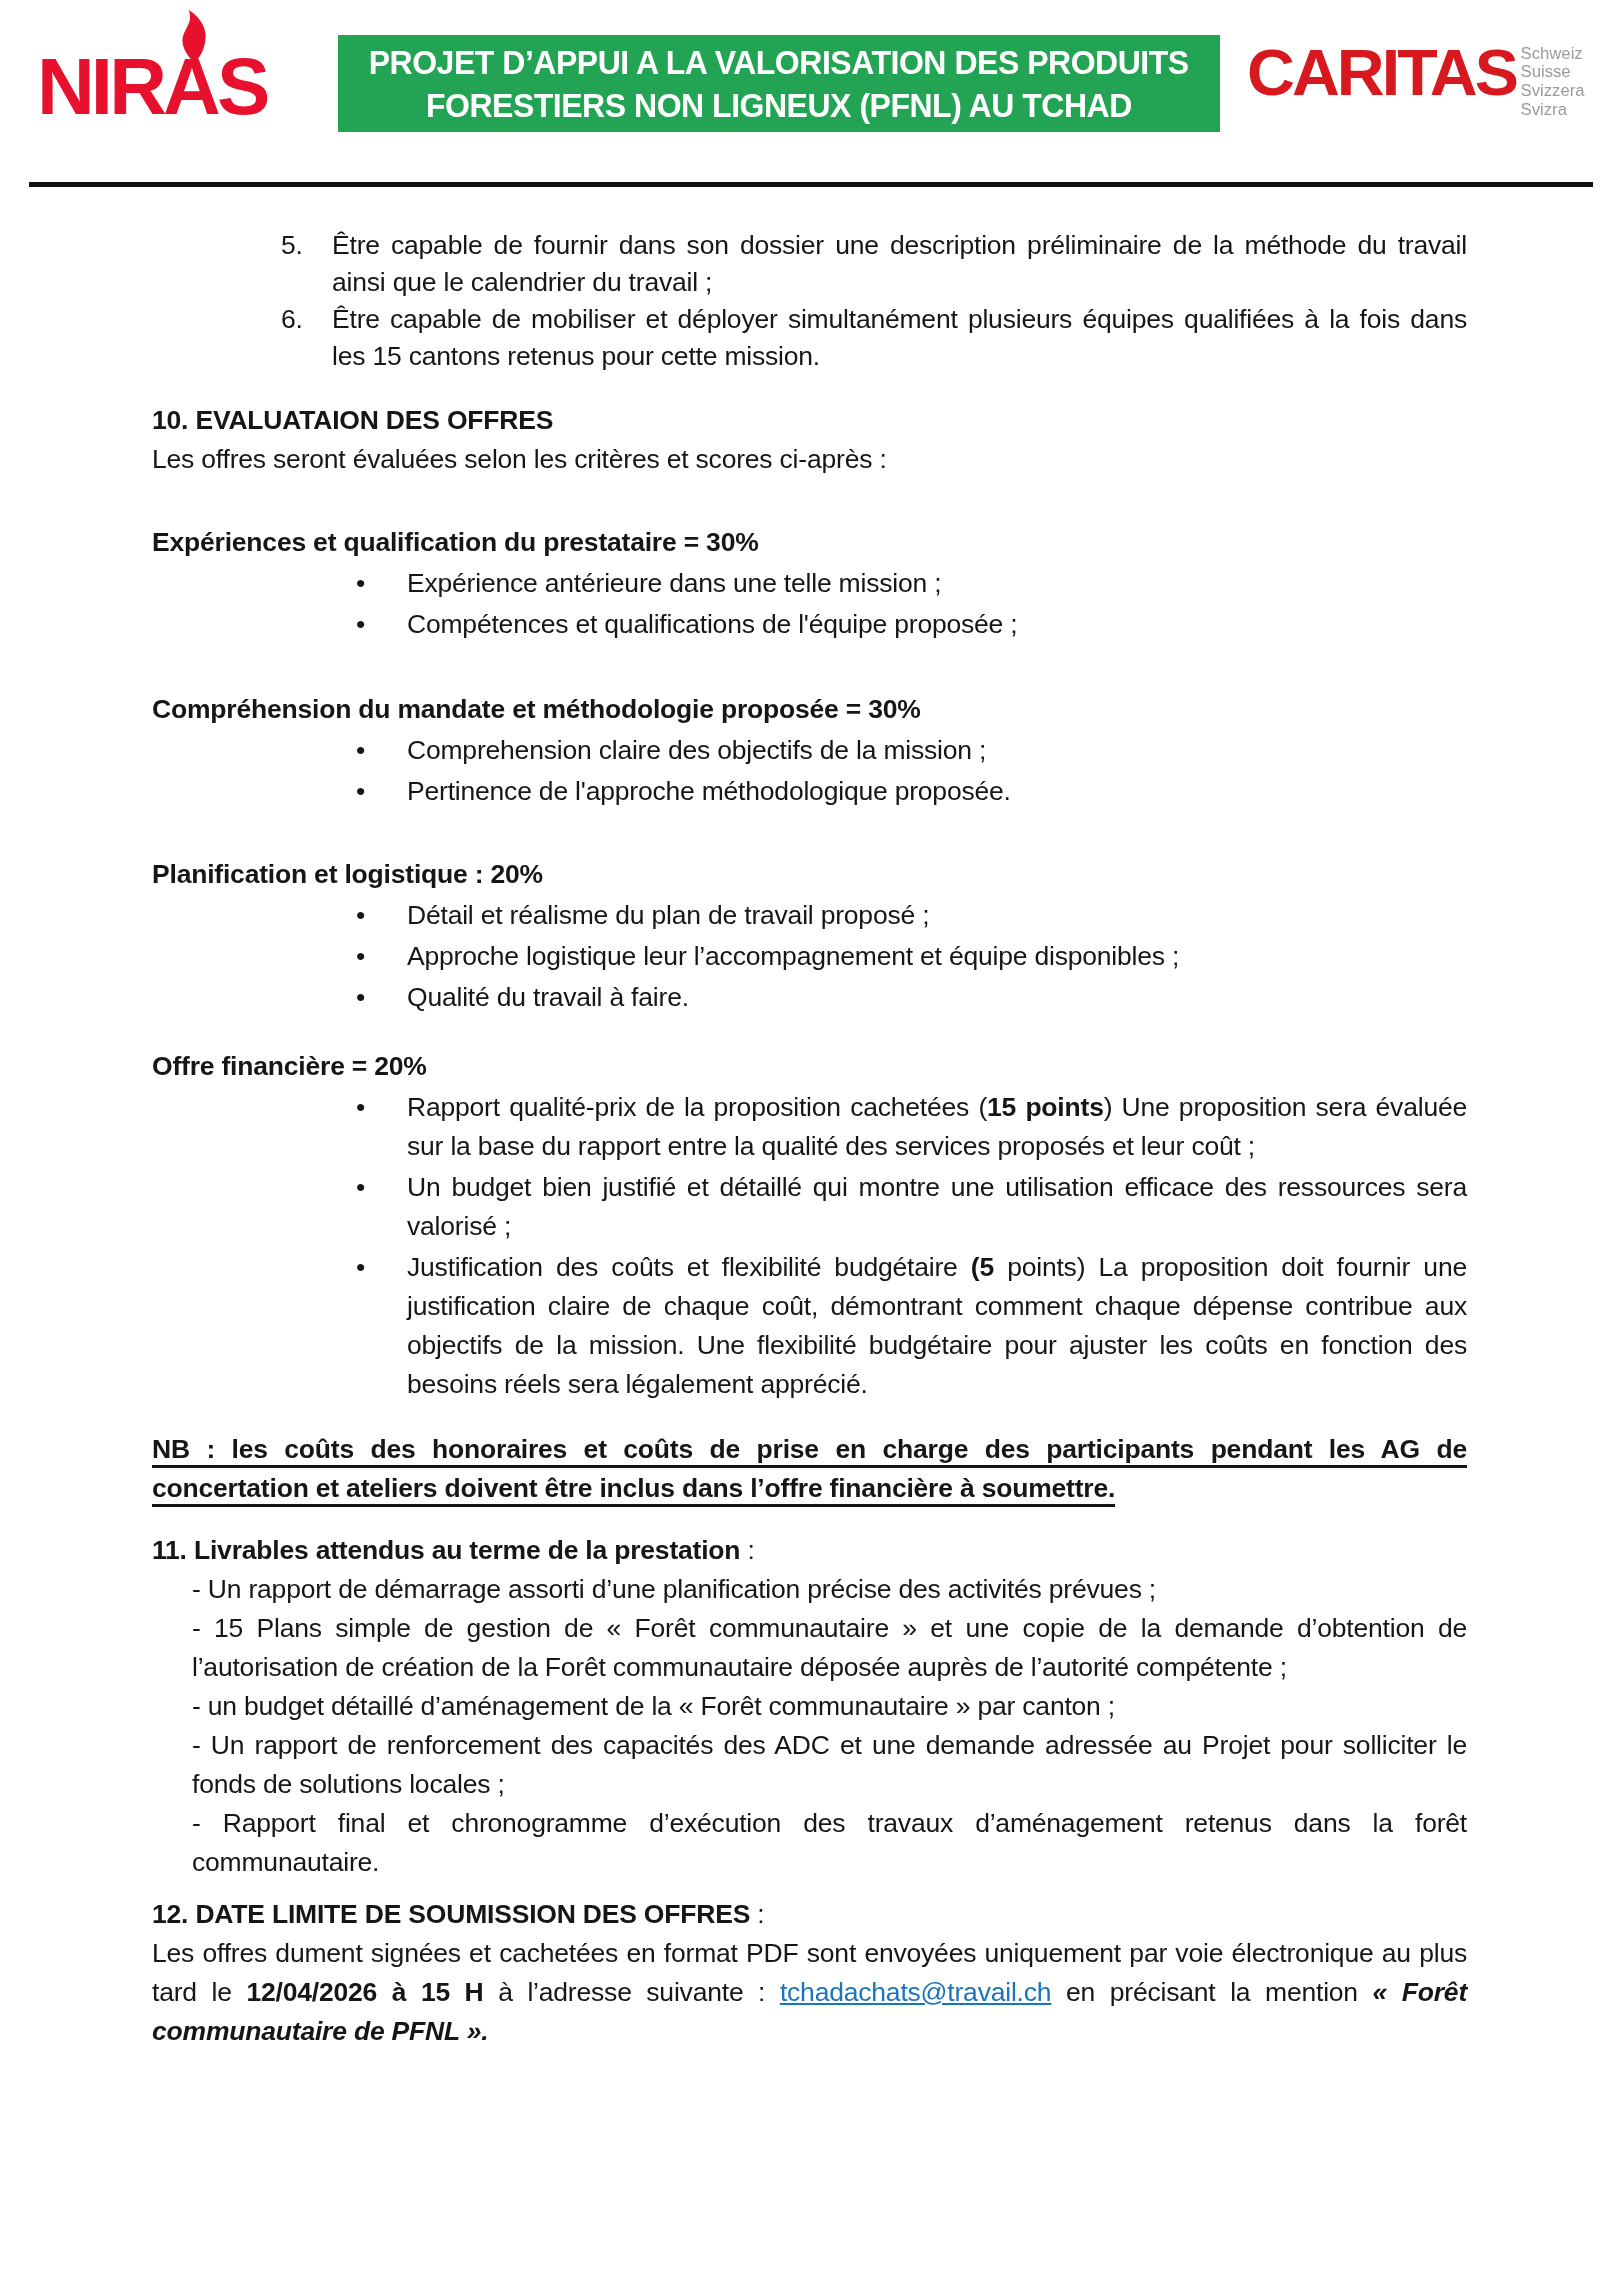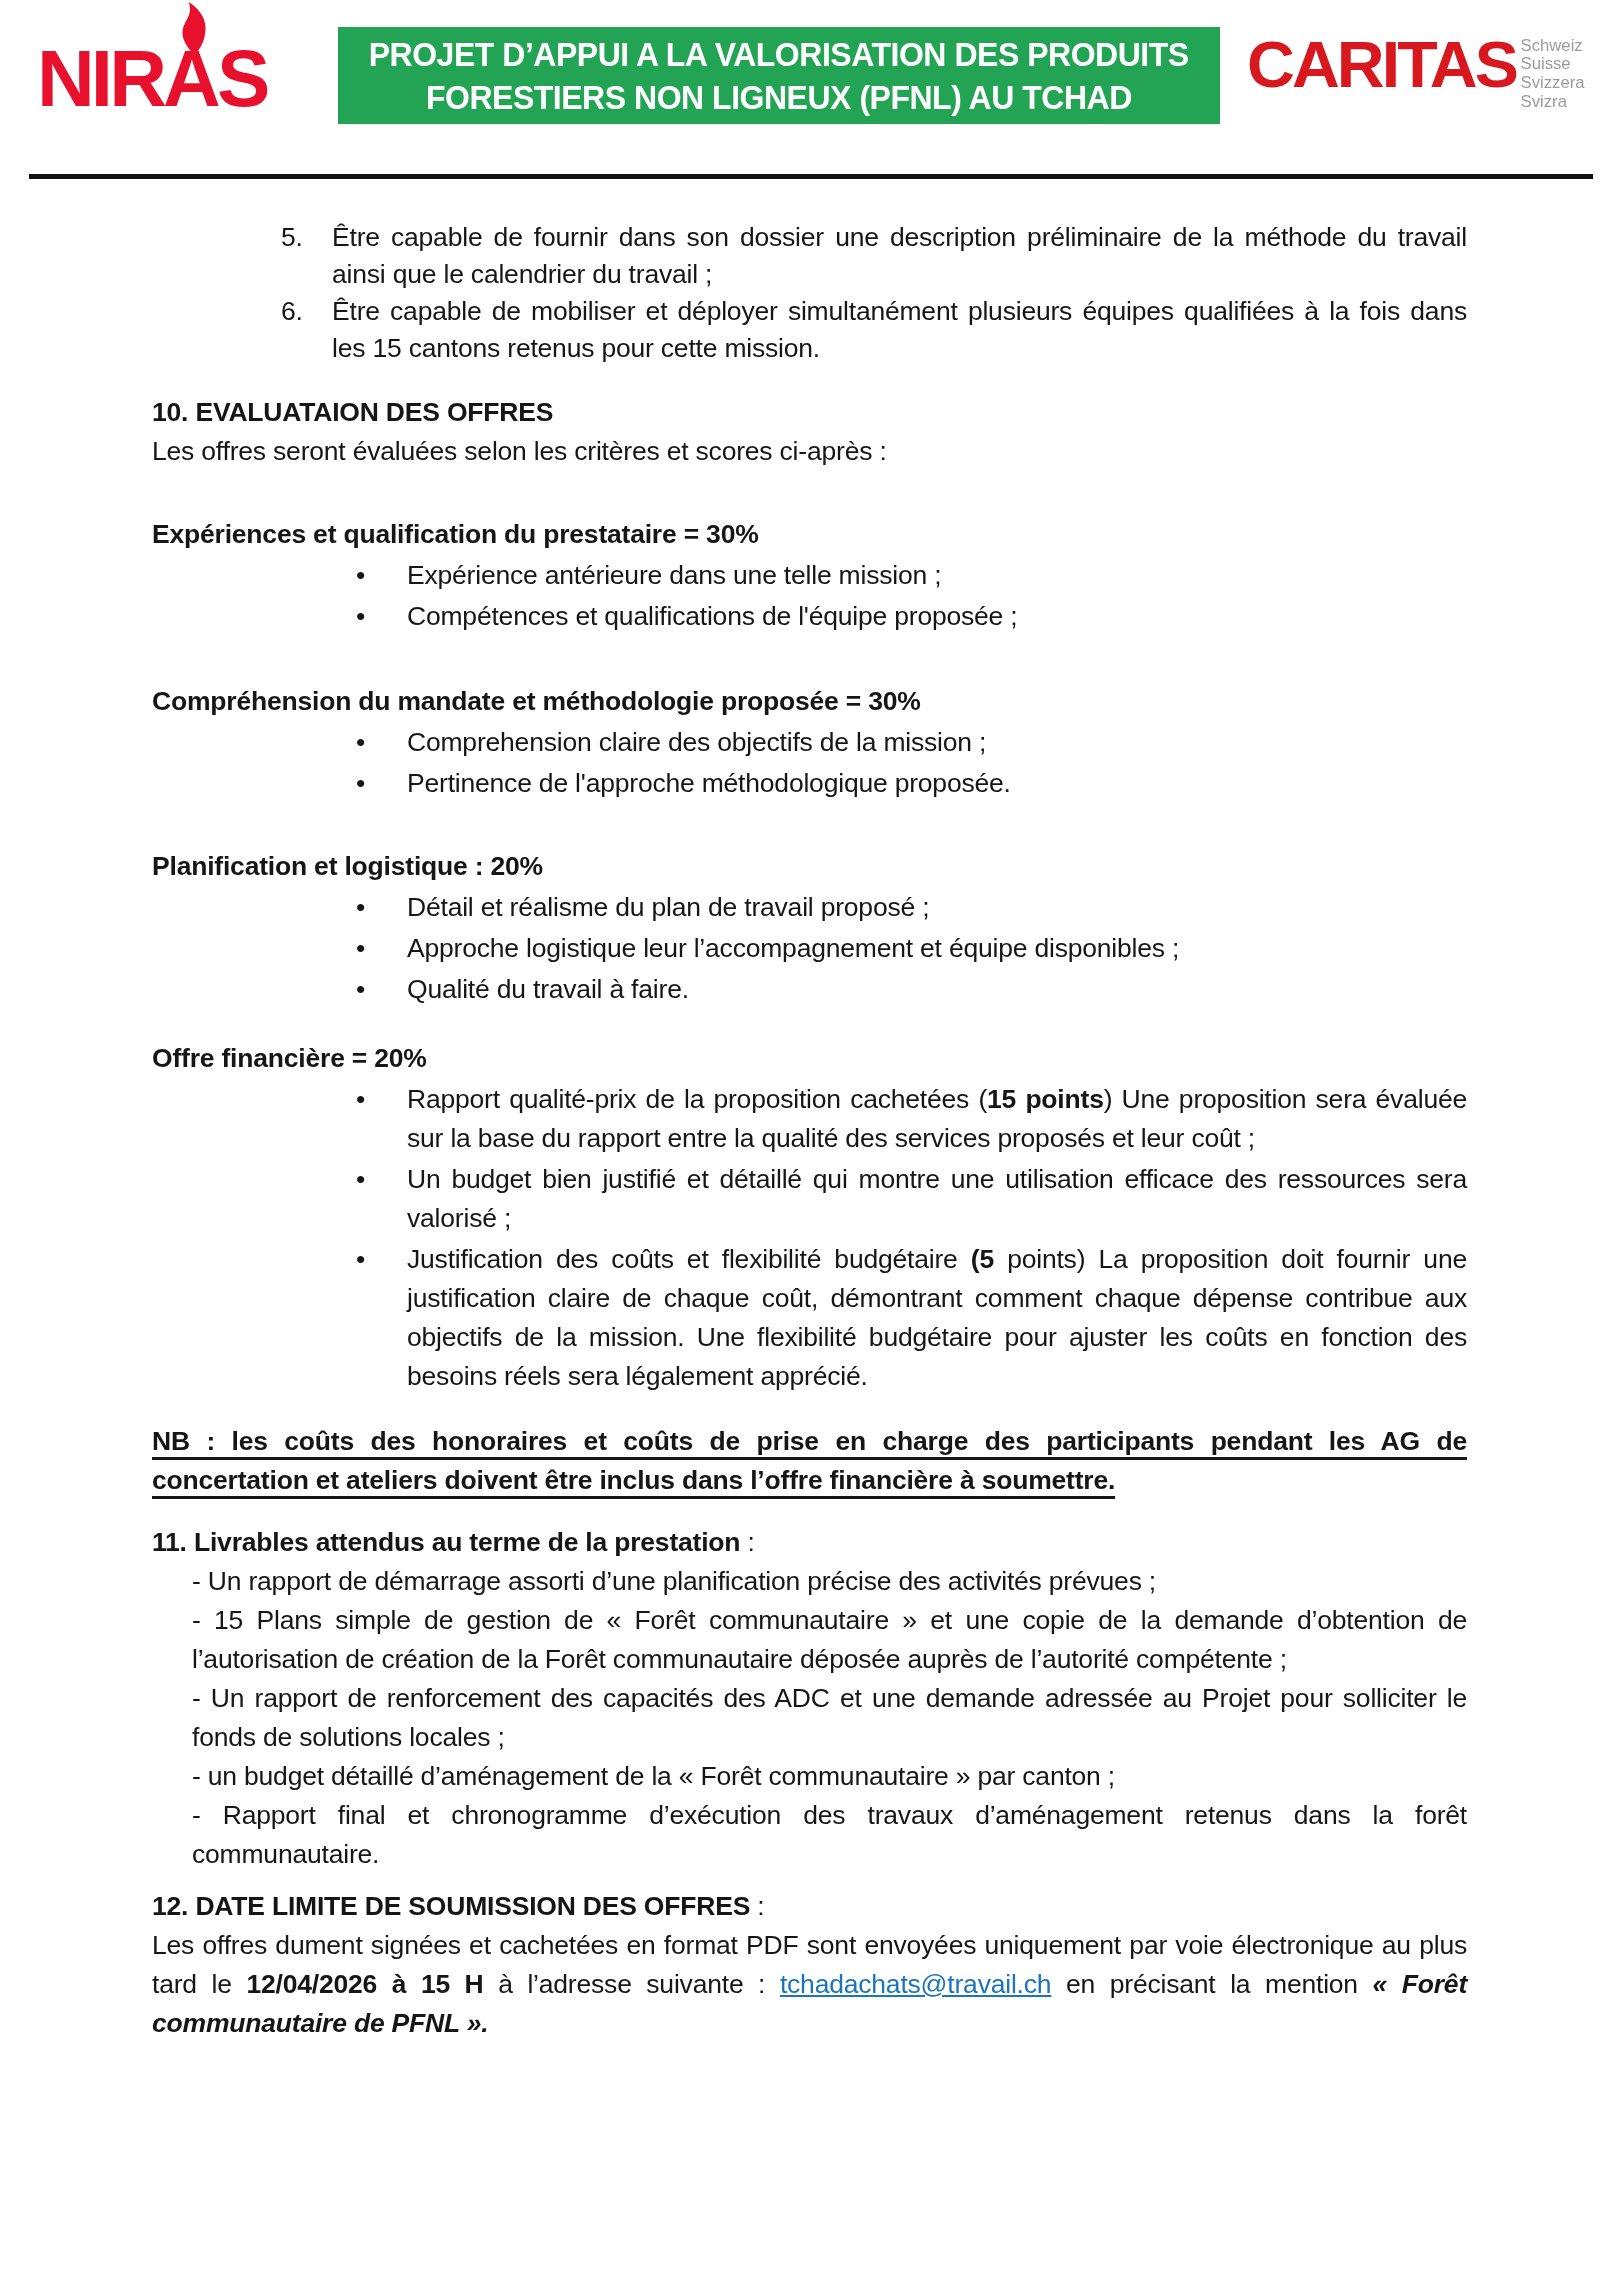--- a/index.html
+++ b/index.html
@@ -1,17 +1,17 @@
 <!DOCTYPE html>
 <html><head>
 <meta charset="utf-8">
 <style>
   html,body{margin:0;padding:0;background:#ffffff;}
   .page{position:relative;width:1621px;height:2135px;background:#fff;overflow:hidden;
-        font-family:"Liberation Sans", sans-serif;color:#161616;}
+        font-family:"Liberation Sans", sans-serif;color:#161616;margin-top:8px;}
 
   
   .niras-logo{position:absolute;left:37px;top:5.9px;width:255px;height:118px;}
   .niras-text{position:absolute;left:0;top:27.4px;font-size:80px;font-weight:900;
               letter-spacing:-3.9px;color:#e8112d;font-family:"Liberation Sans",sans-serif;}
   .niras-flame{position:absolute;left:135px;top:-3.9px;}
   .banner{position:absolute;left:338px;top:27.4px;width:882px;height:97px;background:#23a455;
           display:flex;flex-direction:column;align-items:center;justify-content:center;}
   .banner-line{color:#ffffff;font-weight:bold;font-size:33px;line-height:43px;white-space:nowrap;
                transform:scaleX(.97);letter-spacing:-0.5px;}
@@ -148,22 +148,22 @@
     <p class="bullet">
       <span class="marker">•</span>
       <span>Justification des coûts et flexibilité budgétaire </span><span class="b">(5</span><span> points) La proposition doit fournir une justification claire de chaque coût, démontrant comment chaque dépense contribue aux objectifs de la mission. Une flexibilité budgétaire pour ajuster les coûts en fonction des besoins réels sera légalement apprécié.</span>
     </p>
 
     <p class="nb">NB : les coûts des honoraires et coûts de prise en charge des participants pendant les AG de concertation et ateliers doivent être inclus dans l’offre financière à soumettre.</p>
 
     <p class="h-s11"><span class="b">11. Livrables attendus au terme de la prestation</span><span> :</span></p>
     <p class="dashitem">- Un rapport de démarrage assorti d’une planification précise des activités prévues ;</p>
     <p class="dashitem">- 15 Plans simple de gestion de « Forêt communautaire » et une copie de la demande d’obtention de l’autorisation de création de la Forêt communautaire déposée auprès de l’autorité compétente ;</p>
+    <p class="dashitem">- un budget détaillé d’aménagement de la « Forêt communautaire » par canton ;</p>
     <p class="dashitem">- Un rapport de renforcement des capacités des ADC et une demande adressée au Projet pour solliciter le fonds de solutions locales ;</p>
-    <p class="dashitem">- un budget détaillé d’aménagement de la « Forêt communautaire » par canton ;</p>
     <p class="dashitem">- Rapport final et chronogramme d’exécution des travaux d’aménagement retenus dans la forêt communautaire.</p>
 
     <p class="h-s12"><span class="b">12. DATE LIMITE DE SOUMISSION DES OFFRES</span><span> :</span></p>
     <p class="just"><span>Les offres dument signées et cachetées en format PDF sont envoyées uniquement par voie électronique au plus tard le </span><span class="b">12/04/2026 à 15 H</span><span> à l’adresse suivante : </span><a class="link">tchadachats@travail.ch</a><span> en précisant la mention </span><span class="bi">« Forêt communautaire de PFNL ».</span></p>
 
   </div>
 
   <div class="footer-rule"></div>
   <div class="page-number">7</div>
   <div class="footer-ghost">Projet mandaté par la DCC et mise en œuvre par NIRAS et CARITAS SUISSE</div>

